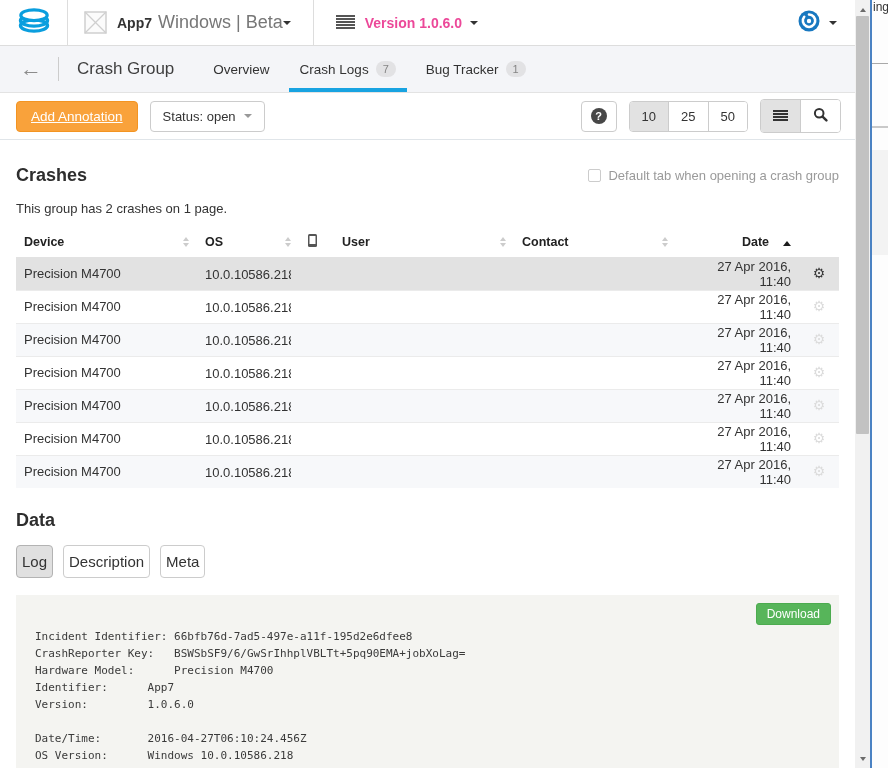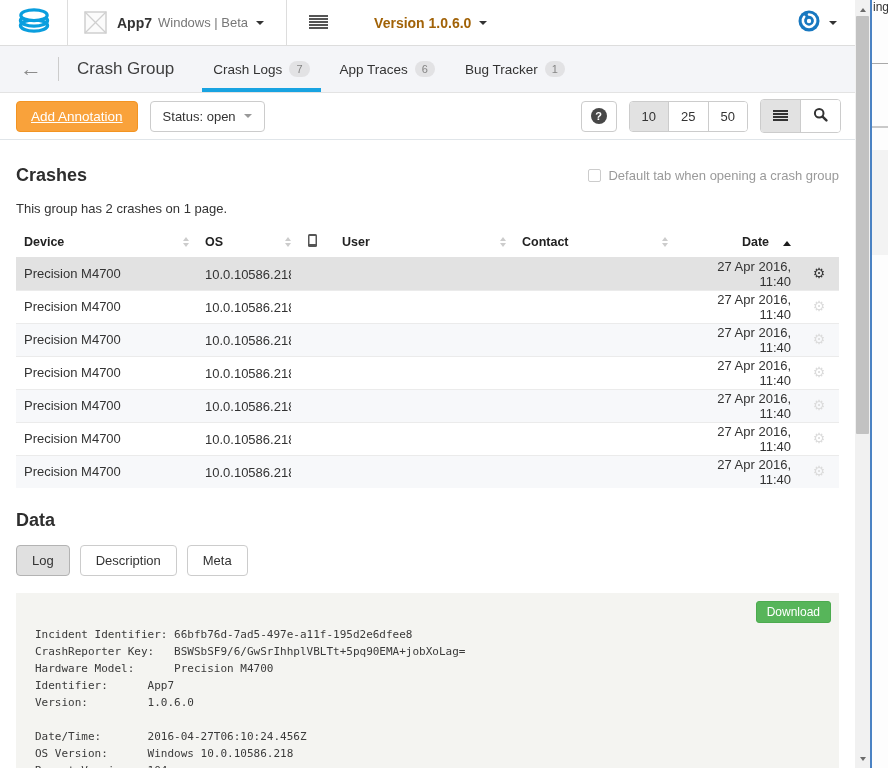--- a/index.html
+++ b/index.html
@@ -7,25 +7,25 @@
   body { font-family:"Liberation Sans", sans-serif; background:#fff; color:#333; }
   .page { width:888px; height:768px; display:flex; flex-direction:row; overflow:hidden; }
   .main { width:855px; display:flex; flex-direction:column; background:#fff; overflow:hidden; }
 
   
   .topbar { height:46px; background:#fff; border-bottom:1px solid #ddd; display:flex; align-items:stretch; flex:none; }
   .logo-cell { width:68px; display:flex; align-items:center; justify-content:center; border-right:1px solid #ddd; }
   .app-cell { display:flex; align-items:center; padding:0 22px 0 16px; border-right:1px solid #ddd; cursor:pointer; }
   .app-cell .appicon { margin-right:10px; display:flex; }
   .app-name { font-weight:bold; font-size:14px; color:#333; margin-right:6px; }
-  .app-platform { font-size:13px; color:#777; margin-right:8px; }
+  .app-platform { font-size:18px; color:#777; }
   .version-cell { display:flex; align-items:center; padding:0 22px; cursor:pointer; }
   .version-icon { width:19px; height:15px; margin-right:10px;
     background:repeating-linear-gradient(#555 0 2px, transparent 2px 3px); }
-  .version-label { font-weight:bold; font-size:14px; color:#a16207; margin-right:8px;margin-left:36px; }
+  .version-label { font-weight:bold; font-size:14px; color:#ec4899; margin-right:8px; }
   .caret { width:0; height:0; border:4px solid transparent; border-top-color:#333; margin-top:4px; }
   .spacer { flex:1; }
   .account-cell { display:flex; align-items:center; padding-right:18px; cursor:pointer; }
   .account-cell .caret { margin-left:8px; }
 
   
   .navrow { height:47px; background:#f4f5f8; border-bottom:1px solid #e3e3e3; display:flex; align-items:stretch; flex:none; }
   .back-btn { display:flex; align-items:center; padding:0 16px 0 20px; cursor:pointer; }
   .back-arrow { font-size:22px; color:#8c8c8c; line-height:1; }
   .nav-divider { width:1px; background:#ccc; margin:11px 0; }
@@ -85,22 +85,22 @@
   .col-contact { width:162px; }
   .col-date { text-align:right; }
   .col-gear { width:40px; text-align:center; }
   .os-clip { display:inline-block; max-width:86px; overflow:hidden; white-space:nowrap; vertical-align:middle; }
   .date-head { display:flex; align-items:center; justify-content:flex-end; column-gap:14px; }
   .gear { font-size:14px; color:#dcdcdc; line-height:1; cursor:pointer; }
   tr.selected .gear { color:#3a3a3a; }
 
   .data-head { margin-top:22px; }
   .data-tabs { margin-top:14px; display:flex; column-gap:10px; }
-  .dtab { background:#fff; border:1px solid #ccc; border-radius:4px; font-size:13px; color:#333;
-    padding:7px 15px; cursor:pointer; font-family:inherit; }
+  .dtab { background:#fff; border:1px solid #ccc; border-radius:4px; font-size:15px; color:#333;
+    padding:7px 5px; cursor:pointer; font-family:inherit; }
   .dtab.active { background:#e0e0e0; border-color:#b3b3b3; }
 
   .panel { margin-top:17px; background:#f4f4f1; height:180px; position:relative; overflow:hidden; }
   .download-btn { position:absolute; top:8px; right:8px; background:#57b55a; border:1px solid #4cab4f;
     color:#fff; font-size:12px; padding:3px 10px; border-radius:3px; cursor:pointer; font-family:inherit; }
   .log-pre { margin-top:33px; padding-left:19px; font-family:"DejaVu Sans Mono", monospace;
     font-size:11px; line-height:17px; color:#3a3a3a; white-space:pre; }
 
   
   .vscroll { width:15px; background:#f1f1f1; display:flex; flex-direction:column; flex:none; position:relative; }
@@ -163,27 +163,26 @@
       </div>
     </div>
 
     <div class="navrow">
       <div class="back-btn">
         <span class="back-arrow">←</span>
       </div>
       <div class="nav-divider"></div>
       <div class="group-title">Crash Group</div>
       <div class="navtabs">
+        <div class="navtab">
+          <span>Overview</span>
+        </div>
         <div class="navtab active">
           <span>Crash Logs</span>
           <span class="badge">7</span>
-        </div>
-        <div class="navtab">
-          <span>App Traces</span>
-          <span class="badge">6</span>
         </div>
         <div class="navtab">
           <span>Bug Tracker</span>
           <span class="badge">1</span>
         </div>
       </div>
     </div>
 
     <div class="toolbar">
       <button class="btn-orange">Add Annotation</button>

